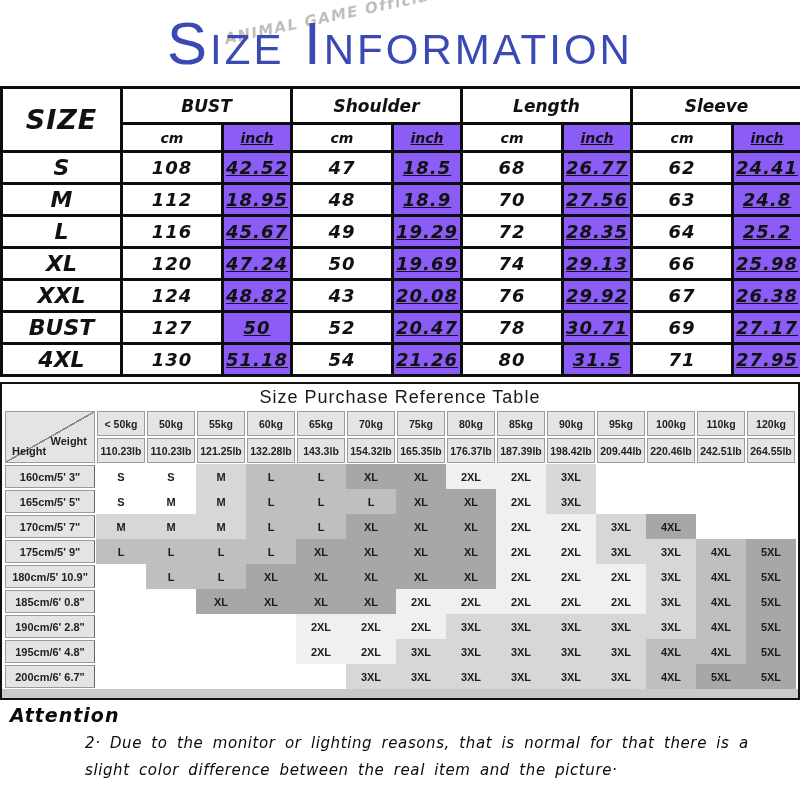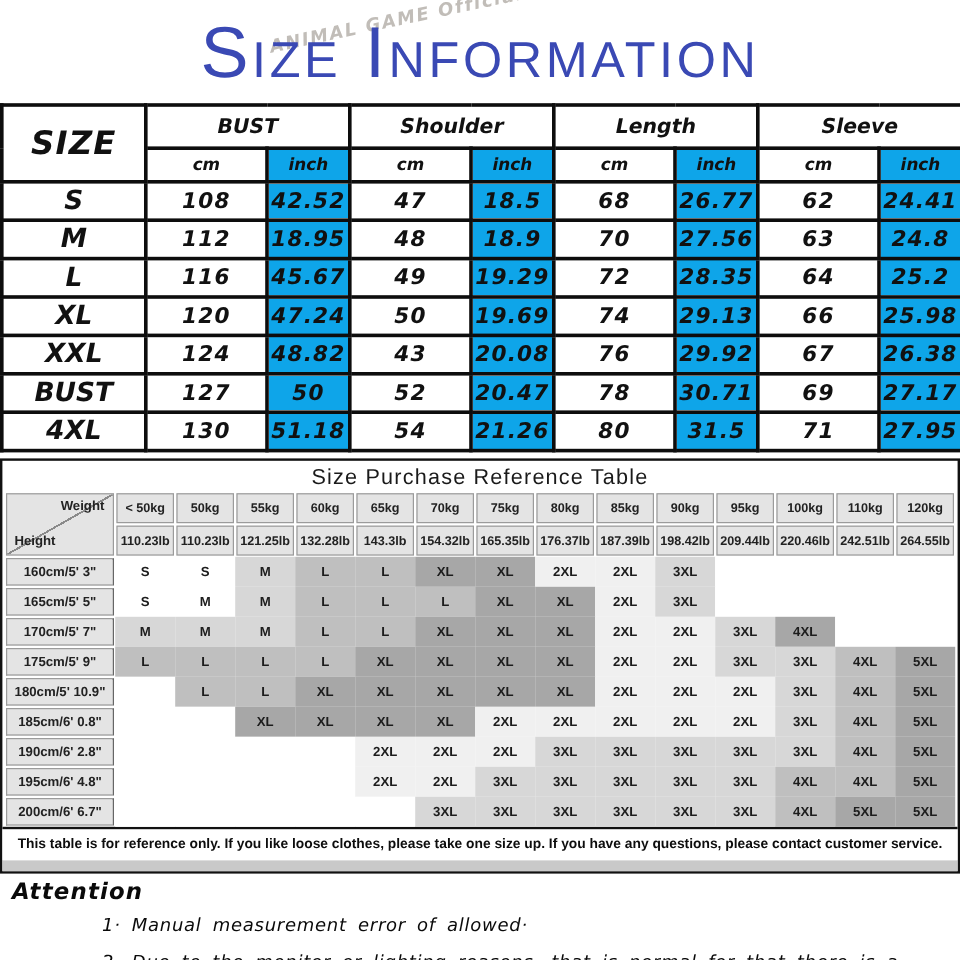--- a/index.html
+++ b/index.html
@@ -35,21 +35,21 @@
   }
   table.size-table th,table.size-table td{
     border:3px solid #0d0d0d;text-align:center;vertical-align:middle;
     padding:0;overflow:hidden;white-space:nowrap;
   }
   .st-corner{font-size:27px;letter-spacing:1px;}
   .st-group{font-size:17px;height:33px;}
   .st-unit{font-size:14px;height:25px;}
   .st-size{font-size:22px;}
   table.size-table tbody td{font-size:18px;height:29px;letter-spacing:1px;}
-  .inch-bg{background:#0ea5e9;}
+  .inch-bg{background:#8b5cf6;text-decoration:underline;}
   
   .ref{
     margin-top:5px;border:2px solid #111;background:#fff;position:relative;
   }
   .ref-title{
     text-align:center;font-size:18px;font-weight:400;letter-spacing:1px;
     padding:3px 0 2px 0;color:#1a1a1a;
   }
   .ref-grid{
     display:grid;margin:0 2px;
@@ -64,21 +64,21 @@
   .corner-cell{
     grid-column:1;grid-row:1 / 3;position:relative;
     background:
       linear-gradient(to bottom right,
         rgba(0,0,0,0) calc(50% - 0.8px),
         #8a8a8a calc(50% - 0.8px),
         #8a8a8a calc(50% + 0.8px),
         rgba(0,0,0,0) calc(50% + 0.8px)),
       #e4e4e4;
   }
-  .corner-weight{position:absolute;top:4px;right:7px;font-size:11px;font-weight:700;}
+  .corner-weight{position:absolute;top:23px;right:7px;font-size:11px;font-weight:700;}
   .corner-height{position:absolute;bottom:5px;left:6px;font-size:11px;font-weight:700;}
   .rowlabel{border-right:1.5px solid #666;font-size:11px;}
   .dcell{
     display:flex;align-items:center;justify-content:center;
     font-size:11px;font-weight:700;color:#1c1c1c;
   }
   .ref-note{
     border-top:2px solid #111;background:#fff;text-align:center;
     font-size:11.5px;font-weight:700;padding:7px 4px;color:#0d0d0d;
   }
@@ -380,23 +380,21 @@
         <div class="dcell" style="background: rgb(215, 215, 215);">3XL</div>
         <div class="dcell" style="background: rgb(215, 215, 215);">3XL</div>
         <div class="dcell" style="background: rgb(215, 215, 215);">3XL</div>
         <div class="dcell" style="background: rgb(215, 215, 215);">3XL</div>
         <div class="dcell" style="background: rgb(215, 215, 215);">3XL</div>
         <div class="dcell" style="background: rgb(215, 215, 215);">3XL</div>
         <div class="dcell" style="background: rgb(191, 191, 191);">4XL</div>
         <div class="dcell" style="background: rgb(167, 167, 167);">5XL</div>
         <div class="dcell" style="background: rgb(167, 167, 167);">5XL</div>
       </div>
-    <div class="ref-note">This table is for reference only. If you like loose clothes, please take one size up. If you have any questions, please contact customer service.</div>
     <div class="ref-strip"></div>
   </section>
 
   <div class="attn">
     <div class="attn-h">Attention</div>
-    <div class="attn-item">1·  Manual measurement error of allowed·</div>
     <div class="attn-item">2·  Due to the monitor or lighting reasons, that is normal for that there is a slight color difference between the real item and the picture·</div>
   </div>
 
 </div>
 
 </body></html>

